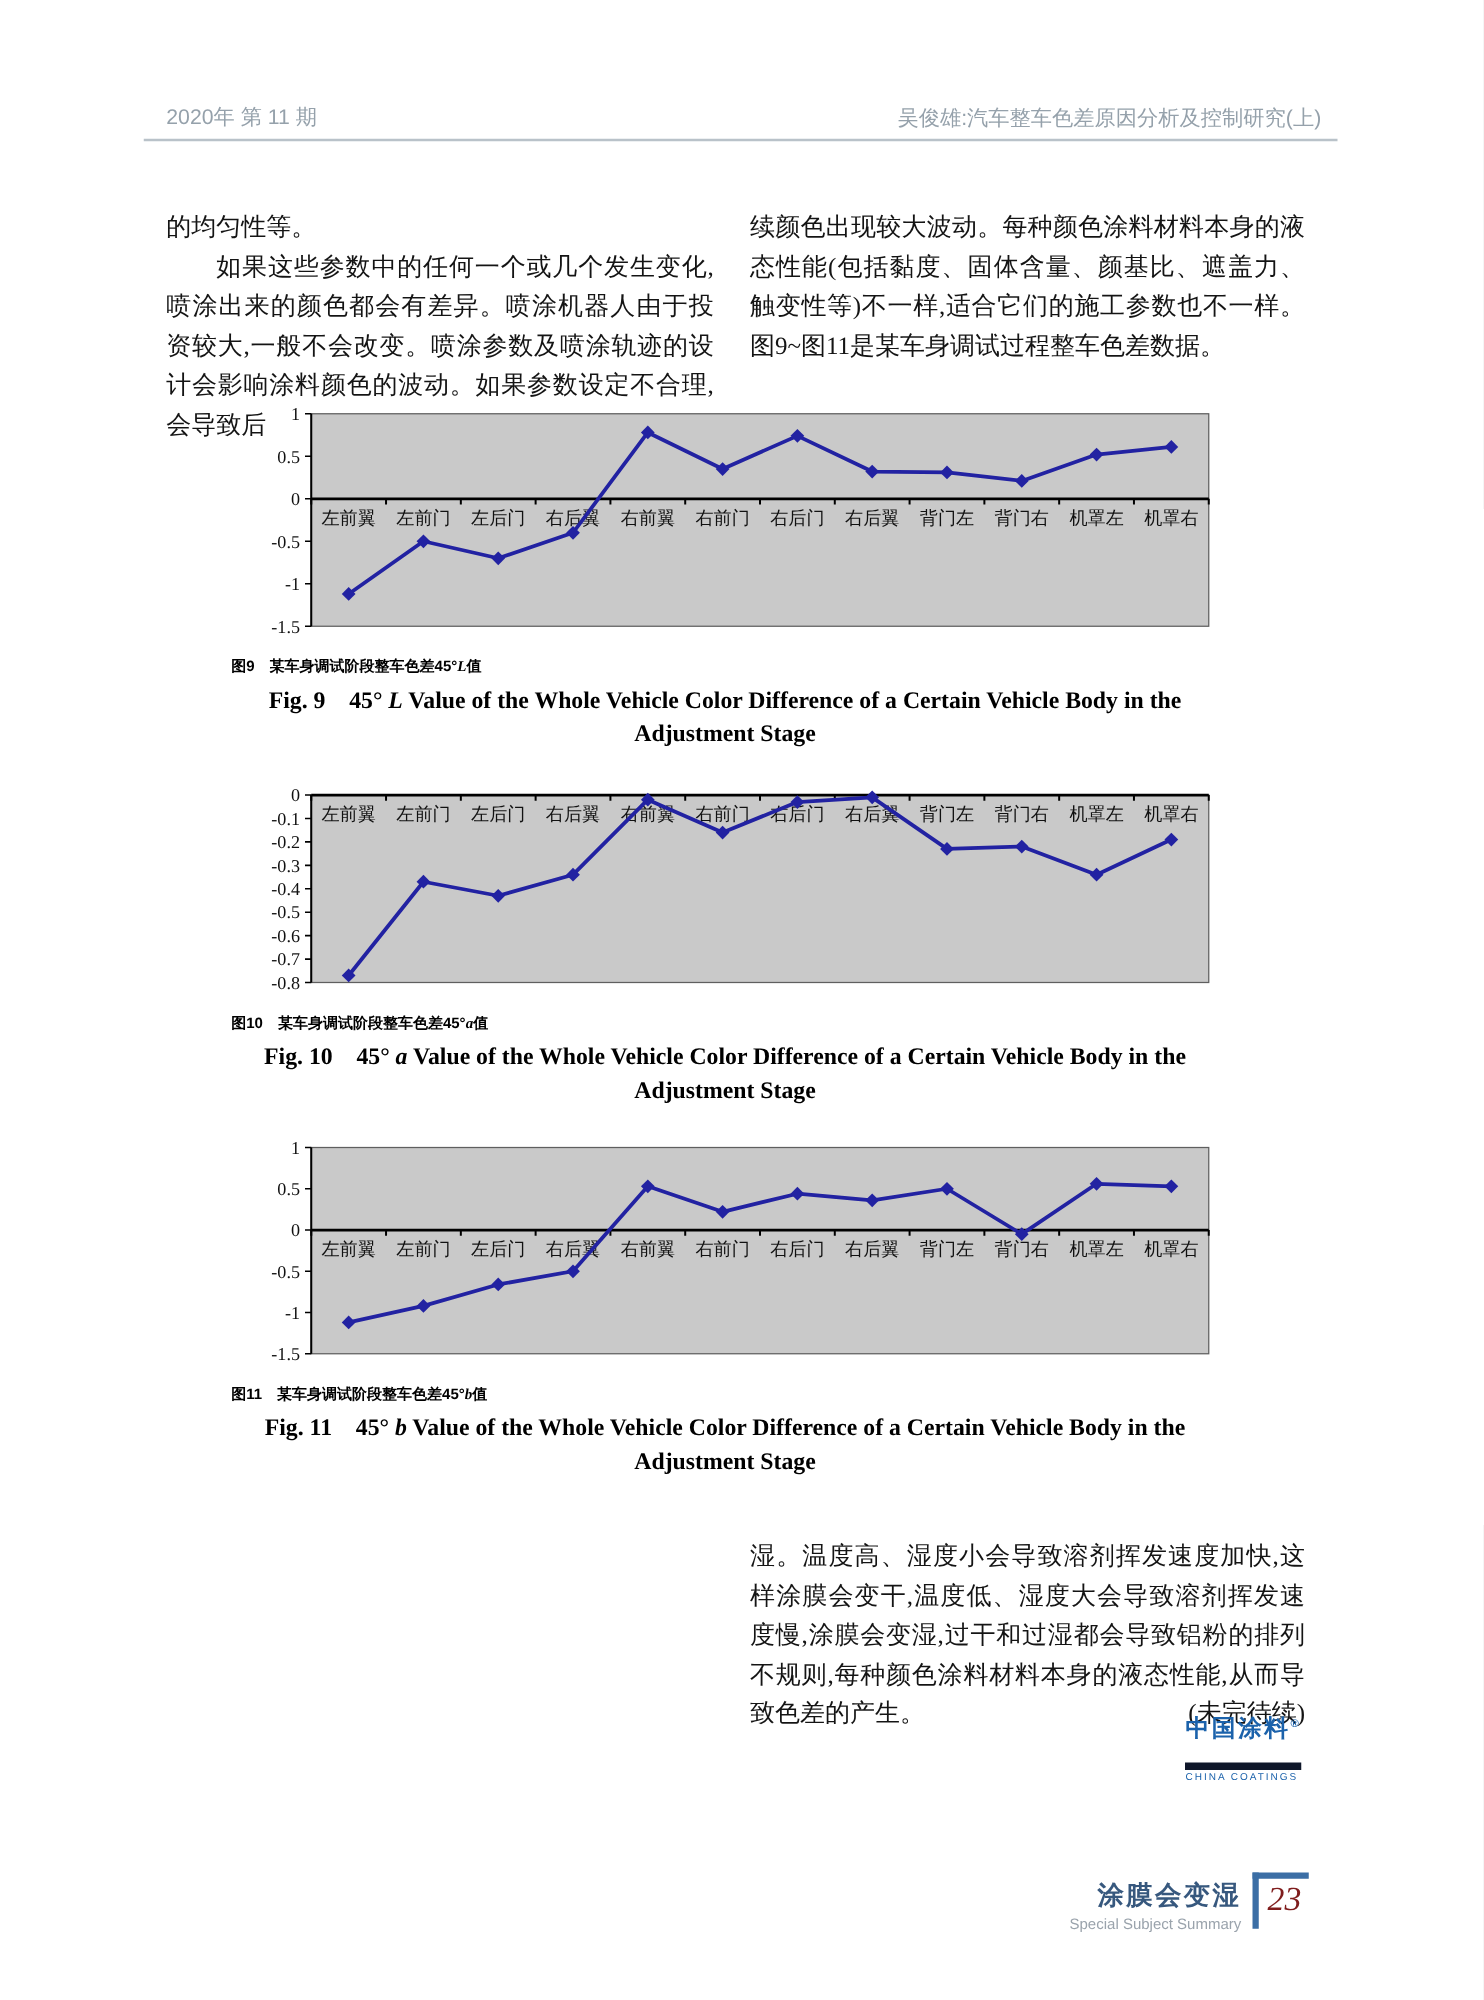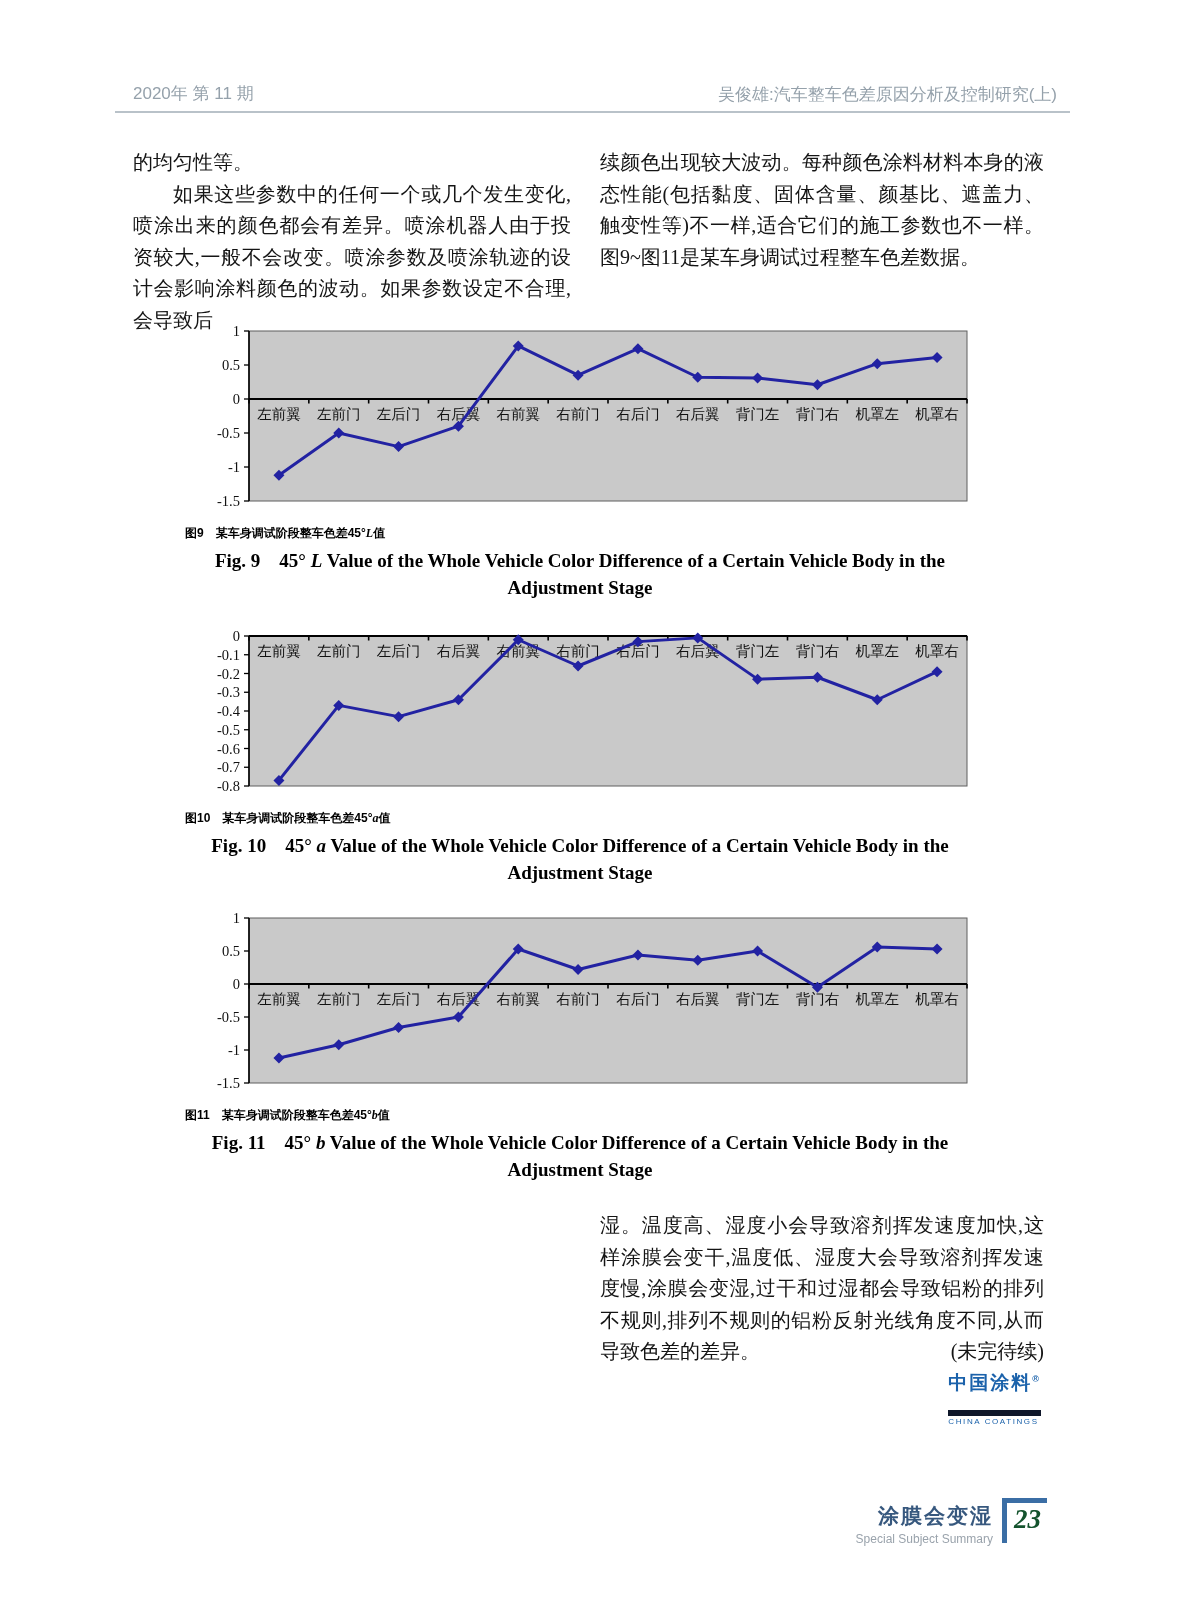--- a/index.html
+++ b/index.html
@@ -6,21 +6,21 @@
   #page {
     position:relative; width:1187px; height:1600px; background:#ffffff;
     margin:0 auto; overflow:hidden;
     font-family:"Liberation Serif", serif; color:#141414;
   }
   
   .hdr-left { position:absolute; left:133px; top:82px; font-family:"Liberation Sans",sans-serif; font-size:17px; color:#95a1ab; }
   .hdr-right { position:absolute; right:130px; top:83px; font-family:"Liberation Sans",sans-serif; font-size:17px; color:#95a1ab; }
   .hdr-rule { position:absolute; left:115px; right:117px; top:111px; height:0; border-top:2px solid #b9c2c9; }
   
-  .col { position:absolute; font-size:20px; line-height:31.5px; text-align:justify; text-justify:inter-ideograph; }
+  .col { position:absolute; font-size:20px; line-height:31.5px; text-align:justify; text-justify:inter-ideograph;margin-top:20px; }
   .col p { margin:0; }
   .col p.ind { text-indent:2em; }
   .col-l { left:133px; width:438px; }
   .col-r { left:600px; width:444px; }
   .intro { top:147px; }
   .disc { top:1210px; }
   .sec-head { font-family:"Liberation Sans",sans-serif; font-size:20px; margin:2px 0; }
   .sec-num { color:#45a5c8; margin-right:14px; }
   .tail { float:right; }
   
@@ -36,21 +36,21 @@
   .logo { position:absolute; right:146px; top:1370px; text-align:left; color:#1b62ab; }
   .logo-zh { font-family:"Liberation Sans",sans-serif; font-weight:bold; font-size:19px; letter-spacing:2px; }
   .logo-zh sup { font-size:9px; }
   .logo-en { font-family:"Liberation Sans",sans-serif; font-size:8px; letter-spacing:1.6px; border-top:6px solid #0f172a; padding-top:1px; margin-top:14px; }
   
   .footer { position:absolute; right:140px; top:1498px; display:flex; align-items:flex-start; }
   .footer-text { text-align:right; margin-right:9px; padding-top:4px; }
   .footer-zh { font-family:"Liberation Sans",sans-serif; font-weight:bold; font-size:21px; color:#37587e; letter-spacing:2px; }
   .footer-en { font-family:"Liberation Sans",sans-serif; font-size:12px; color:#9aa3ac; margin-top:2px; }
   .page-num-box { border-top:5px solid #3b6ea5; border-left:5px solid #3b6ea5; padding:1px 6px 8px 7px; }
-  .page-num { font-family:"Liberation Serif",serif; font-style:italic; font-weight:bold; font-size:27px; color:#14532d; }
+  .page-num { font-family:"Liberation Serif",serif; font-style:italic; font-weight:normal; font-size:27px; color:#7f1d1d; }
 </style>
 </head>
 <body>
 
 <div id="page">
 
   <div class="hdr-left">2020年  第 11 期</div>
   <div class="hdr-right">吴俊雄:汽车整车色差原因分析及控制研究(上)</div>
   <div class="hdr-rule"></div>
 
@@ -242,21 +242,21 @@
         <path d="M572.5833333333334 33.5 L578.0833333333334 39 L572.5833333333334 44.5 L567.0833333333334 39 Z" fill="#2222a2"></path>
         <path d="M632.4166666666667 69.80000000000001 L637.9166666666667 75.30000000000001 L632.4166666666667 80.80000000000001 L626.9166666666667 75.30000000000001 Z" fill="#2222a2"></path>
         <path d="M692.25 29.54 L697.75 35.04 L692.25 40.54 L686.75 35.04 Z" fill="#2222a2"></path>
         <path d="M752.0833333333334 31.519999999999996 L757.5833333333334 37.019999999999996 L752.0833333333334 42.519999999999996 L746.5833333333334 37.019999999999996 Z" fill="#2222a2"></path>
       </svg>
     <div class="cap-zh"><span>图11　某车身调试阶段整车色差45°</span><span class="cap-var">b</span><span>值</span></div>
     <div class="cap-en"><span>Fig. 11　45° </span><span class="cap-var">b</span><span> Value of the Whole Vehicle Color Difference of a Certain Vehicle Body in the Adjustment Stage</span></div>
   </div>
 
   <div class="col col-r disc">
-    <p><span>湿。温度高、湿度小会导致溶剂挥发速度加快,这样涂膜会变干,温度低、湿度大会导致溶剂挥发速度慢,涂膜会变湿,过干和过湿都会导致铝粉的排列不规则,排列不规则的铝粉反射光线角度不同,从而导致色差的差异。</span><span class="tail">(未完待续)</span></p>
+    <p><span>湿。温度高、湿度小会导致溶剂挥发速度加快,这样涂膜会变干,温度低、湿度大会导致溶剂挥发速度慢,涂膜会变湿,过干和过湿都会导致铝粉的排列不规则,每种颜色涂料材料本身的液态性能,从而导致色差的产生。</span><span class="tail">(未完待续)</span></p>
   </div>
 
   <div class="logo">
     <div class="logo-zh"><span>中国涂料</span><sup>®</sup></div>
     <div class="logo-en">CHINA COATINGS</div>
   </div>
 
   <div class="footer">
     <div class="footer-text">
       <div class="footer-zh">涂膜会变湿</div>

